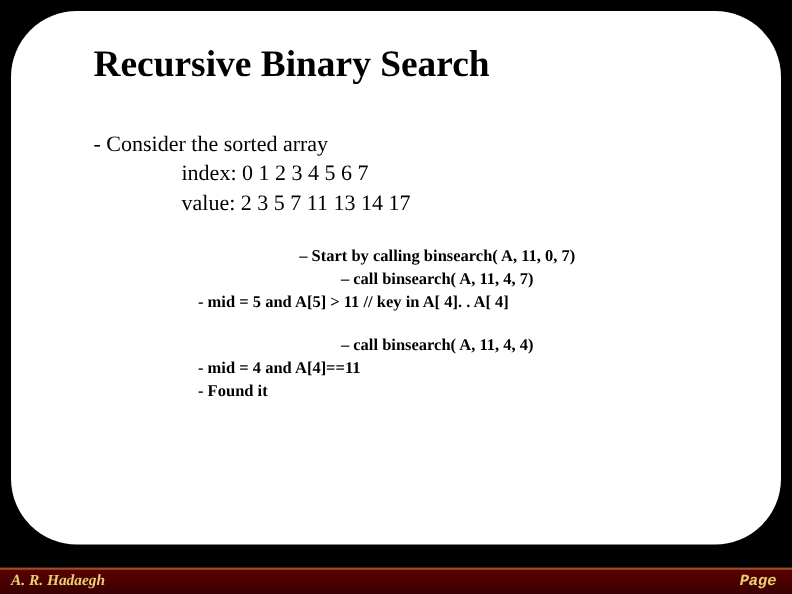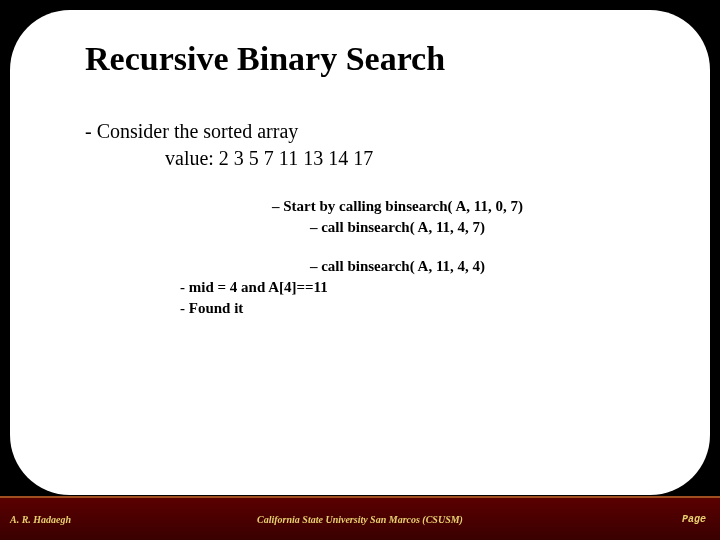--- a/index.html
+++ b/index.html
@@ -46,56 +46,57 @@
     line-height: 1.4;
   }
   .steps .block { margin-bottom: 18px; }
   .steps .l1 { display: block; text-align: center; }
   .steps .l2 { display: block; padding-left: 55px; }
   .footer {
     position: absolute;
     left: 0;
     right: 0;
     bottom: 0;
-    height: 44px;
+    height: 24px;
     background: linear-gradient(#5a0000, #3a0000);
     border-top: 2px solid #a05020;
     color: #e8d070;
     font-style: italic;
     font-weight: bold;
-    font-size: 10px;
+    font-size: 14px;
     display: flex;
     align-items: center;
     font-family: "Times New Roman", Times, serif;
   }
   .footer .author { position: absolute; left: 10px; }
   .footer .uni { width: 100%; text-align: center; }
   .footer .page { position: absolute; right: 14px; font-family: Liberation Mono, monospace; }
 </style>
 </head>
 <body>
 
 <div class="slide">
   <div class="title">Recursive Binary Search</div>
 
   <div class="intro">
     <span class="line1">- Consider the sorted array</span>
+    <span class="line2">index: 0 1 2 3   4   5   6   7</span>
     <span class="line3">value: 2 3 5 7 11 13 14 17</span>
   </div>
 
   <div class="steps">
     <div class="block">
       <span class="l1">– Start by calling binsearch( A, 11, 0, 7)</span>
       <span class="l1">– call binsearch( A, 11, 4, 7)</span>
+      <span class="l2">- mid = 5 and A[5] &gt; 11 // key in A[ 4]. . A[ 4]</span>
     </div>
     <div class="block">
       <span class="l1">– call binsearch( A, 11, 4, 4)</span>
       <span class="l2">- mid = 4 and A[4]==11</span>
       <span class="l2">- Found it</span>
     </div>
   </div>
 </div>
 
 <div class="footer">
   <span class="author">A. R. Hadaegh</span>
-  <span class="uni">California State University San Marcos (CSUSM)</span>
   <span class="page">Page</span>
 </div>
 
 </body></html>

